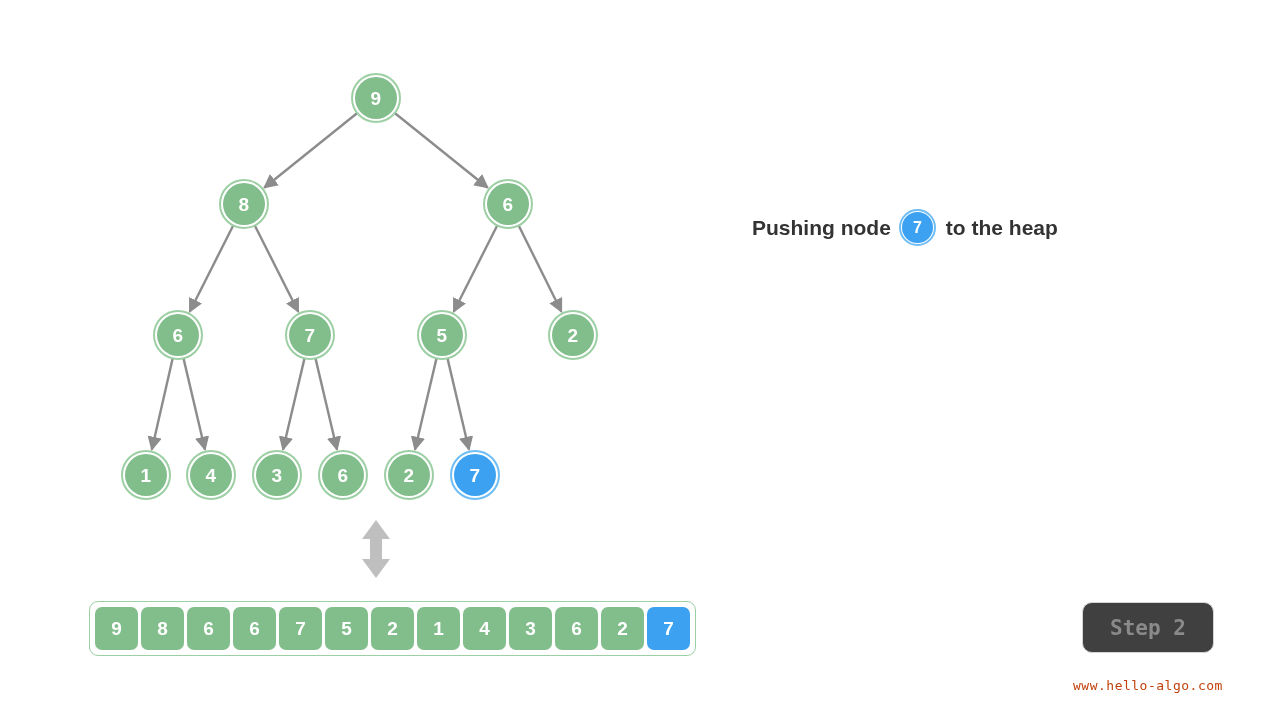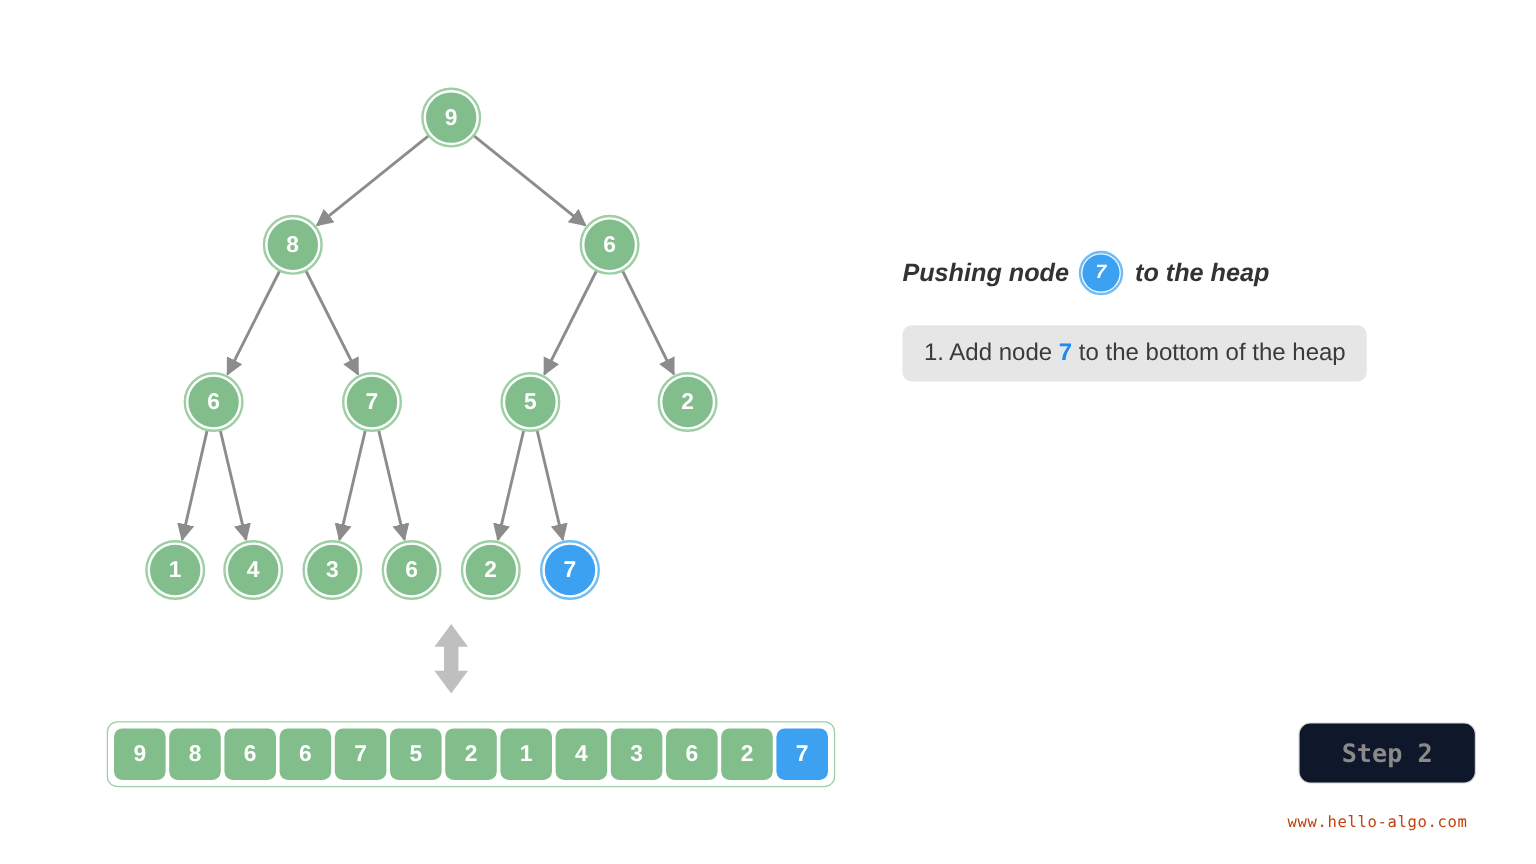--- a/index.html
+++ b/index.html
@@ -112,21 +112,20 @@
     width: 470px;
   }
   #headline {
     font-size: 21px;
     font-weight: 700;
     color: #333333;
     display: flex;
     align-items: center;
     white-space: nowrap;
     line-height: 1;
-    font-style: italic;
   }
   #headline .txt { display: inline-block; }
   .badge {
     position: relative;
     width: 31px;
     height: 31px;
     border-radius: 50%;
     background: #3ba1f0;
     display: inline-flex;
     align-items: center;
@@ -159,25 +158,25 @@
   #step-box .hl {
     color: #1a8cf0;
     font-weight: 700;
   }
 
   
   #step-counter {
     position: absolute;
     left: 1082px;
     top: 602px;
-    width: 148px;
+    width: 132px;
     height: 51px;
     border: 1.5px solid #d4d4d4;
     border-radius: 10px;
-    background: #0f172a;
+    background: #404040;
     display: flex;
     align-items: center;
     justify-content: center;
     font-family: "DejaVu Sans Mono", "Liberation Mono", monospace;
     font-size: 21px;
     font-weight: 700;
     color: #8a8a8a;
     box-sizing: border-box;
   }
   #watermark {
@@ -295,24 +294,19 @@
 
 <div id="panel">
   <div id="headline">
     <span class="txt">Pushing node</span>
     <span class="badge">
       <span>7</span>
     </span>
     <span class="txt">to the heap</span>
   </div>
 
-  <div id="step-box">
-    <span>1. Add node</span>
-    <span class="hl">7</span>
-    <span>to the bottom of the heap</span>
-  </div>
 </div>
 
 <div id="step-counter">
   <span>Step 2</span>
 </div>
 
 <div id="watermark">www.hello-algo.com</div>
 
 </body></html>

